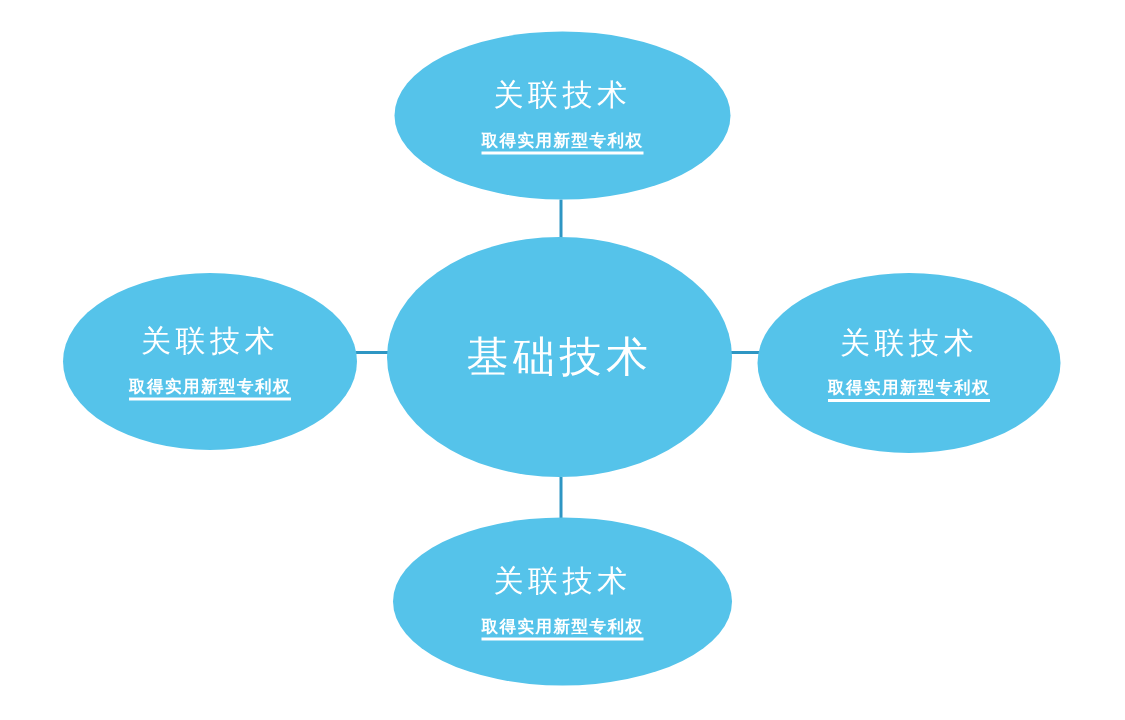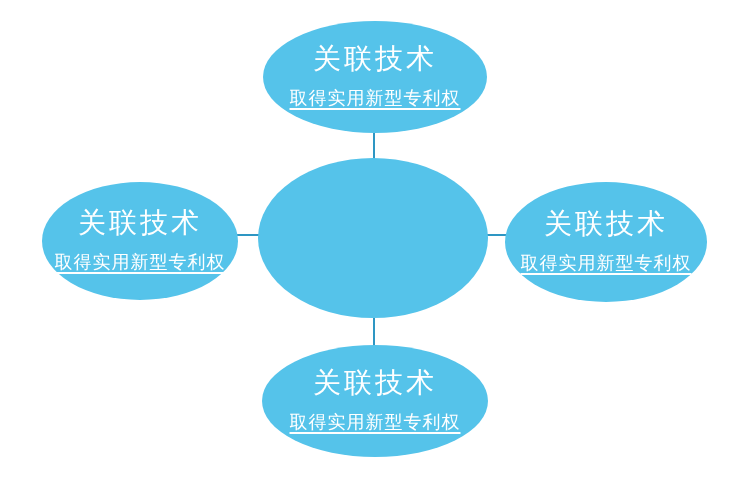--- a/index.html
+++ b/index.html
@@ -20,30 +20,30 @@
     border-radius: 50%;
     background: var(--fill, #55c3ea);
     color: var(--text, #ffffff);
     display: flex;
     flex-direction: column;
     align-items: center;
     justify-content: center;
     text-align: center;
   }
   .node-title {
-    font-size: 28px;
+    font-size: 20px;
     font-weight: 400;
     letter-spacing: 3px;
     line-height: 1.1;
     white-space: nowrap;
   }
   .node-subtitle {
     margin-top: 11px;
-    font-size: 18px;
-    font-weight: 400;
+    font-size: 11px;
+    font-weight: 700;
     letter-spacing: 1px;
     text-decoration: underline;
     text-decoration-thickness: 2px;
     text-underline-offset: 4px;
     white-space: nowrap;
   }
   
   .node-top    { left: 263px; top:  21px; width: 224px; height: 112px; }
   .node-left   { left:  42px; top: 182px; width: 196px; height: 118px; }
   .node-center { left: 258px; top: 158px; width: 230px; height: 160px; }
@@ -75,20 +75,21 @@
     <div class="node-title">关联技术</div>
     <div class="node-subtitle">取得实用新型专利权</div>
   </div>
 
   <div class="node node-left">
     <div class="node-title">关联技术</div>
     <div class="node-subtitle">取得实用新型专利权</div>
   </div>
 
   <div class="node node-center">
+    <div class="node-title">基础技术</div>
   </div>
 
   <div class="node node-right">
     <div class="node-title">关联技术</div>
     <div class="node-subtitle">取得实用新型专利权</div>
   </div>
 
   <div class="node node-bottom">
     <div class="node-title">关联技术</div>
     <div class="node-subtitle">取得实用新型专利权</div>

